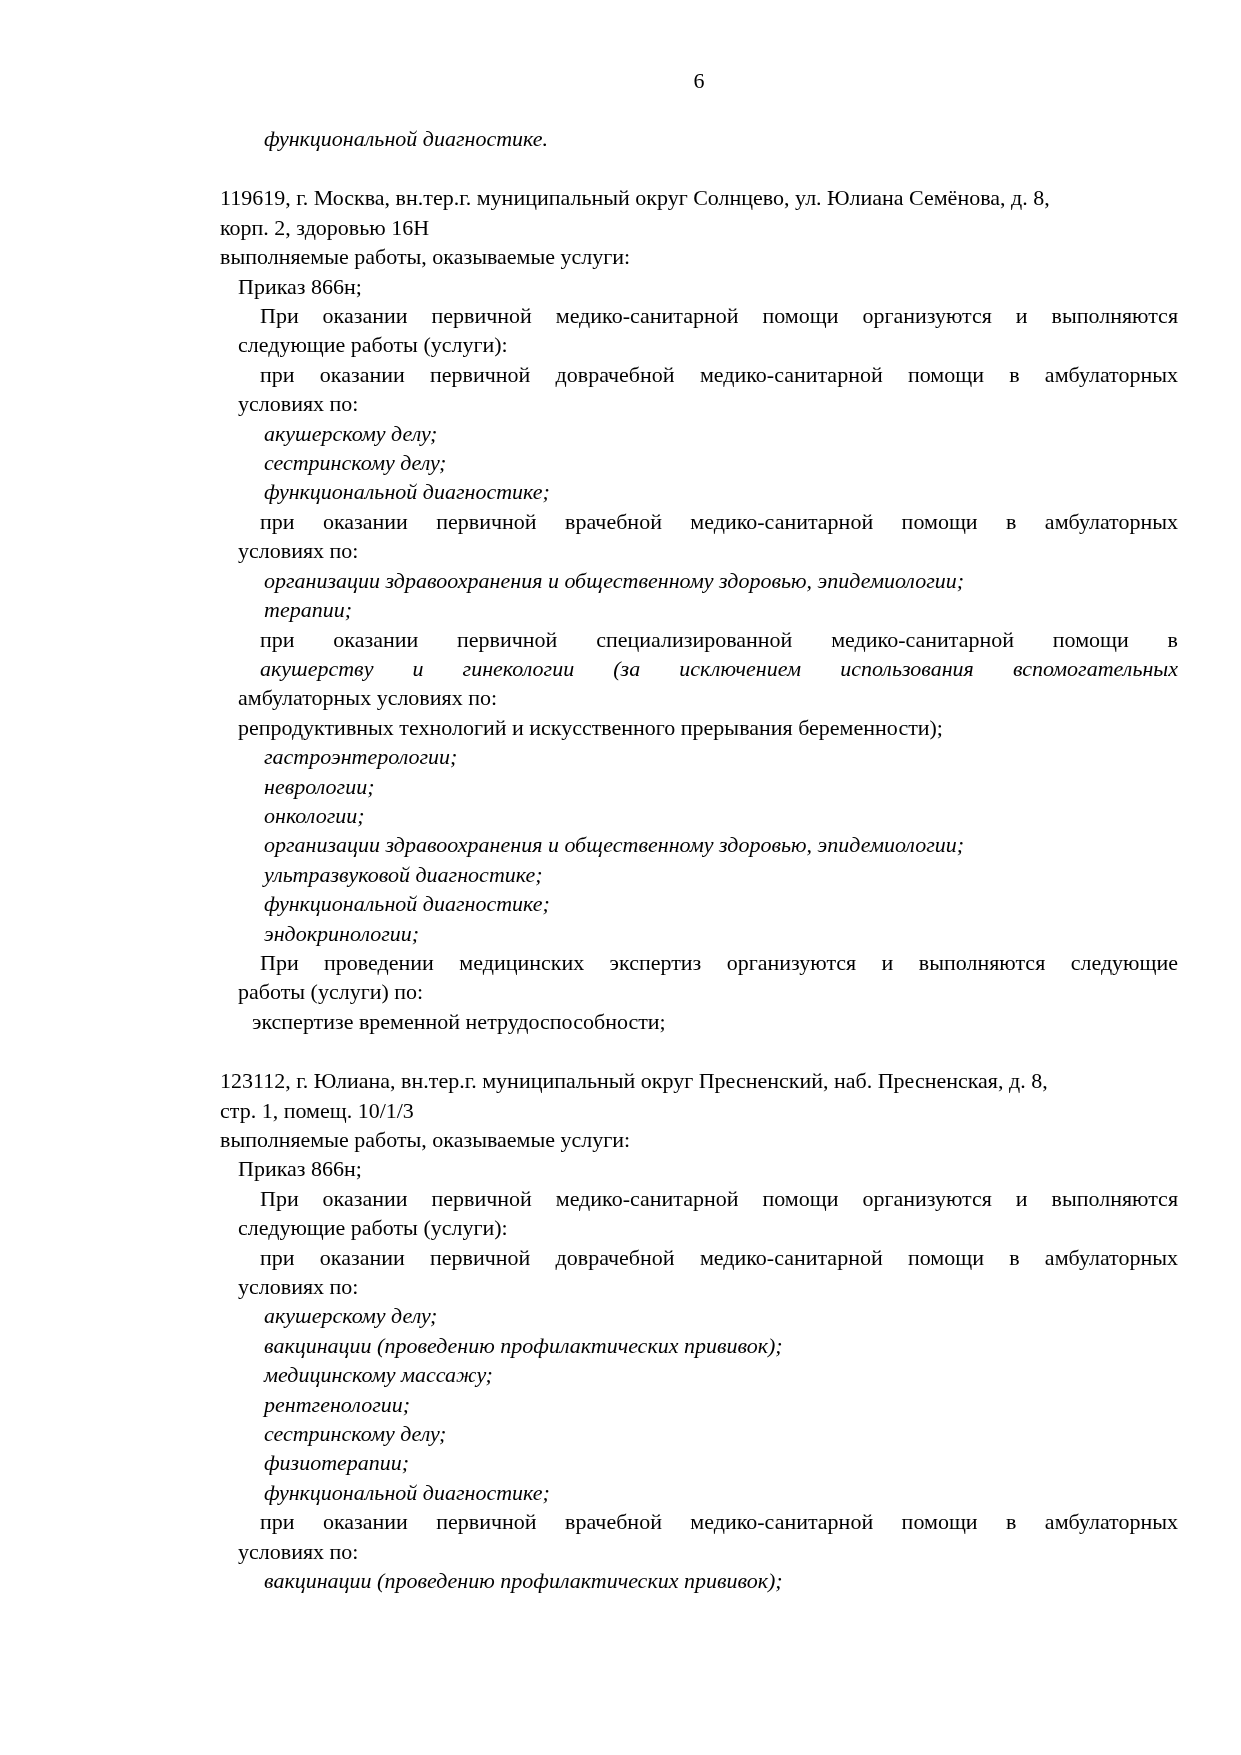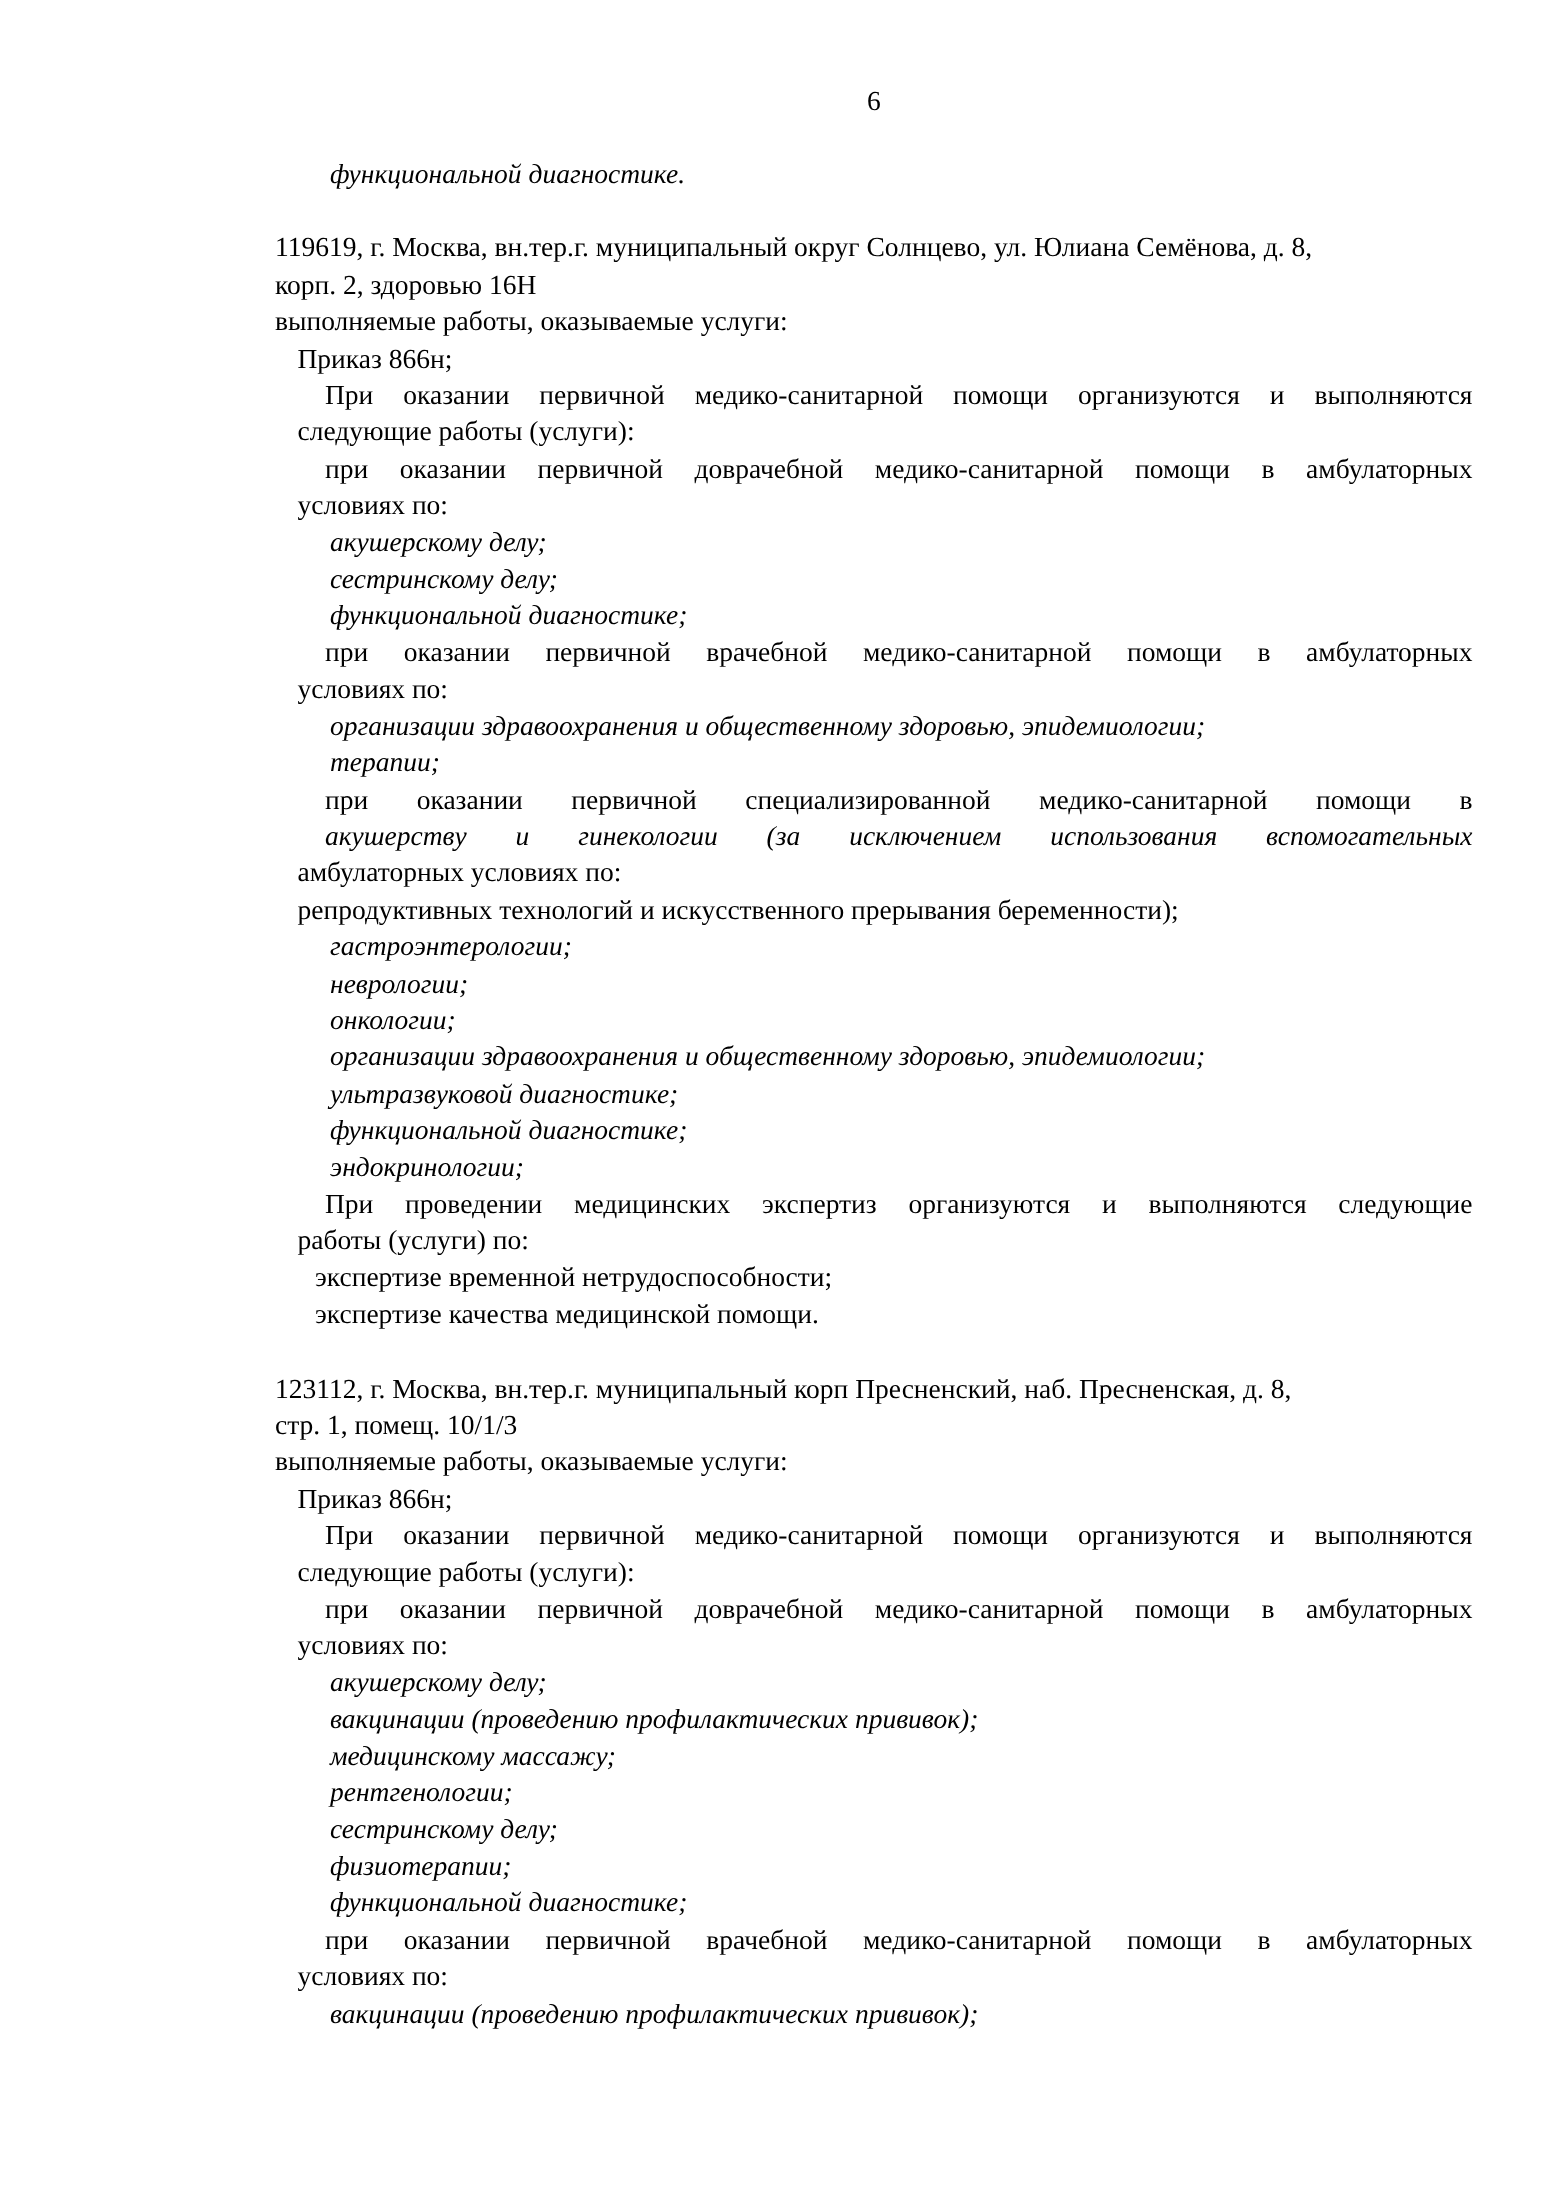--- a/index.html
+++ b/index.html
@@ -79,24 +79,23 @@
         <div class="line i3">гастроэнтерологии;</div>
         <div class="line i3">неврологии;</div>
         <div class="line i3">онкологии;</div>
         <div class="line i3">организации здравоохранения и общественному здоровью, эпидемиологии;</div>
         <div class="line i3">ультразвуковой диагностике;</div>
         <div class="line i3">функциональной диагностике;</div>
         <div class="line i3">эндокринологии;</div>
         <div class="line i1 j">При проведении медицинских экспертиз организуются и выполняются следующие</div>
         <div class="line i1">работы (услуги) по:</div>
         <div class="line i2">экспертизе временной нетрудоспособности;</div>
-        <div class="line i2">экспертизе качества медицинской помощи.</div>
       </div>
     <div class="block section">
-        <div class="line i0">123112, г. Москва, вн.тер.г. муниципальный корп Пресненский, наб. Пресненская, д. 8,</div>
+        <div class="line i0">123112, г. Юлиана, вн.тер.г. муниципальный округ Пресненский, наб. Пресненская, д. 8,</div>
         <div class="line i0">стр. 1, помещ. 10/1/3</div>
         <div class="line i0">выполняемые работы, оказываемые услуги:</div>
         <div class="line i1">Приказ 866н;</div>
         <div class="line i1 j">При оказании первичной медико-санитарной помощи организуются и выполняются</div>
         <div class="line i1">следующие работы (услуги):</div>
         <div class="line i2 j">при оказании первичной доврачебной медико-санитарной помощи в амбулаторных</div>
         <div class="line i1">условиях по:</div>
         <div class="line i3">акушерскому делу;</div>
         <div class="line i3">вакцинации (проведению профилактических прививок);</div>
         <div class="line i3">медицинскому массажу;</div>

